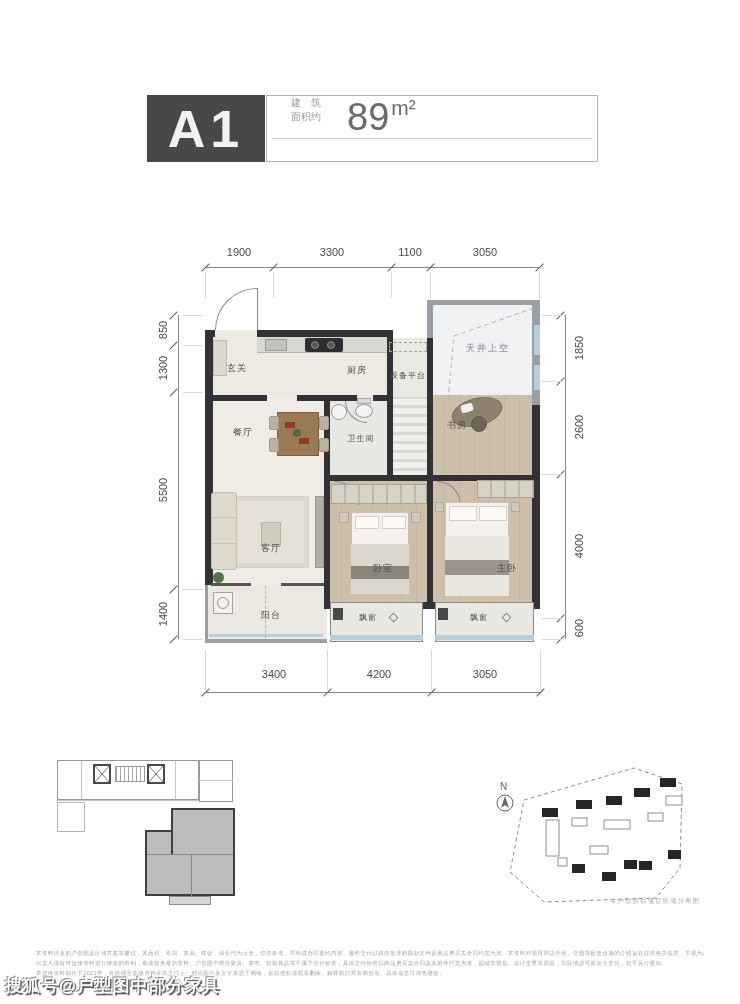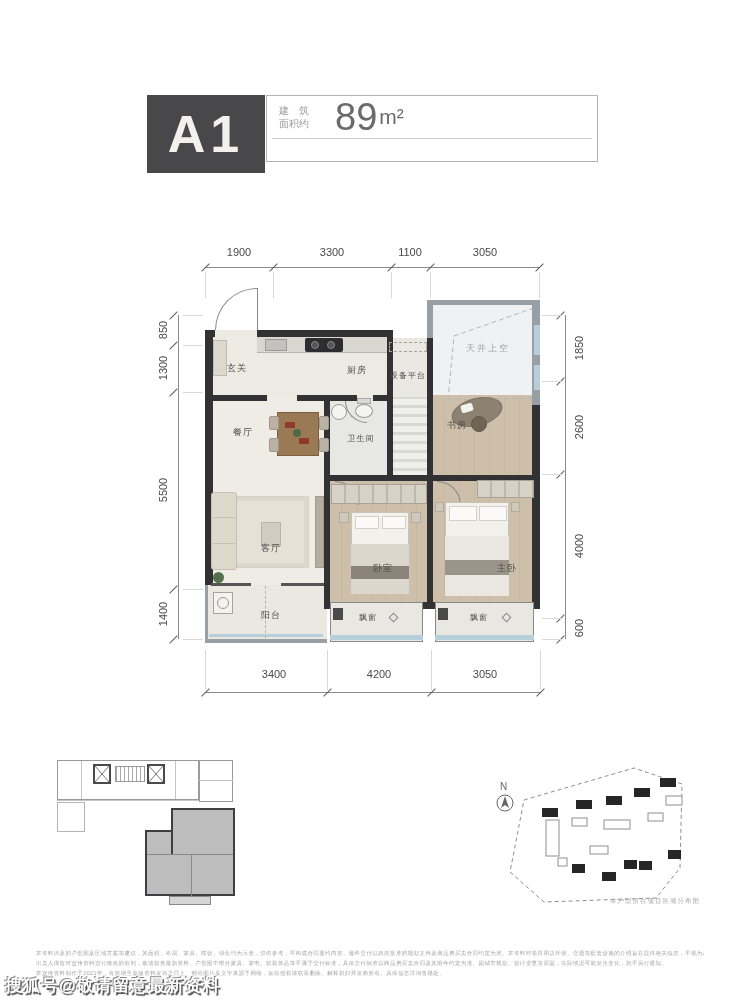--- a/index.html
+++ b/index.html
@@ -1,23 +1,23 @@
 <!DOCTYPE html>
 <html><head>
 <meta charset="utf-8">
 <style>
   html,body{margin:0;padding:0;background:#e8e8e8;}
   .canvas{position:relative;width:740px;height:1004px;background:#ffffff;overflow:hidden;
           font-family:"Liberation Sans", sans-serif;color:#4a4a4a;}
   
-  .unit-box{position:absolute;left:147px;top:95px;width:118px;height:78px;background:#48484a;
+  .unit-box{position:absolute;left:147px;top:95px;width:118px;height:67px;background:#48484a;
             display:flex;align-items:center;justify-content:center;}
   .unit-code{font-size:52px;font-weight:bold;color:#f2f1ed;letter-spacing:5px;}
   .info-box{position:absolute;left:266px;top:95px;width:332px;height:67px;border:1px solid #b5b5b5;box-sizing:border-box;}
-  .info-row{position:absolute;left:0;top:0;right:0;height:42px;display:flex;align-items:center;padding-left:12px;}
+  .info-row{position:absolute;left:12px;top:0;right:0;height:42px;display:flex;align-items:flex-start;padding-left:12px;}
   .area-label{font-size:10px;color:#9a9a9a;line-height:1.35;margin-right:16px;}
   .area-label .l1{letter-spacing:10px;}
   .area-value{font-size:38px;color:#6b6b6b;}
   .area-unit{font-size:21px;color:#6b6b6b;margin-left:2px;}
   .layout-text{font-size:19px;color:#9a9a9a;margin-left:28px;letter-spacing:3px;
                border-bottom:2px solid #9a9a9a;padding-bottom:4px;}
   .info-divider{position:absolute;left:5px;right:5px;top:42px;border-top:1px solid #cccccc;}
   .subtitle{position:absolute;left:0;right:0;top:47px;text-align:center;font-size:10px;
             color:#a8a8a8;letter-spacing:2.5px;white-space:nowrap;}
   
@@ -29,21 +29,21 @@
   
   #plan{position:absolute;left:205px;top:300px;width:335px;height:345px;}
   .rm{position:absolute;}
   .wall{position:absolute;background:#323234;}
   .wallg{position:absolute;background:#99a0a5;}
   .glass{position:absolute;background:#b7cedb;}
   .fur{position:absolute;box-sizing:border-box;}
   .lbl{position:absolute;transform:translateX(-50%);font-size:9px;color:#4e4e4c;
        letter-spacing:1px;white-space:nowrap;}
   .lbl.small{font-size:8px;}
-  .lbl.light{color:#a4a8ab;letter-spacing:2px;}
+  .lbl.light{color:#a4a8ab;letter-spacing:2px;font-weight:bold;}
   .hatchV{background:repeating-linear-gradient(90deg,#d7d2c6 0 12px,#bfb9ad 12px 14px);border:1px solid #a8a298;}
   .wood{background:repeating-linear-gradient(90deg,#cdbfa9 0 14px,#c6b8a2 14px 15px);}
   .arc{position:absolute;box-sizing:border-box;}
   
   #keyplan{position:absolute;left:55px;top:752px;width:182px;height:156px;}
   .kp{position:absolute;box-sizing:border-box;background:#fff;border:1px solid #9a9a9a;}
   .kpl{position:absolute;background:#c5c5c5;}
   .site-caption{position:absolute;left:560px;top:897px;width:140px;text-align:right;
                 font-size:6.5px;color:#a9a9a9;letter-spacing:1px;}
   
@@ -321,15 +321,15 @@
       <rect x="60" y="62" width="13" height="36"></rect>
         <rect x="72" y="100" width="9" height="8"></rect>
       <rect x="104" y="88" width="18" height="8"></rect>
     </g>
   </svg>
   <div class="site-caption">本户型所在项目区域分布图</div>
 
   <div class="disc" style="top:950px">本资料涉及的户型图及区域方案等建议，其面积、布局、家具、陈设、绿化均为示意，仅供参考，不构成合同要约内容。最终交付以政府批准的规划文件及商品房买卖合同约定为准。本资料对项目周边环境、交通等配套设施的介绍旨在提供相关信息，不视为承诺。</div>
   <div class="disc" style="top:960px">出卖人保留对宣传资料进行修改的权利，敬请留意最新资料。户型图中部分家具、家电、软装饰品等不属于交付标准，具体交付标准以商品房买卖合同及其附件约定为准。因城市规划、设计变更等原因，实际情况可能发生变化，恕不另行通知。</div>
   <div class="disc" style="top:970px">本宣传资料制作于2021年，有效期至新版资料发布之日止。部分图片及文字来源于网络，如有侵权请联系删除。解释权归开发商所有。具体信息详询售楼处。</div>
-  <div class="watermark">搜狐号@敬请留意最新资料</div>
+  <div class="watermark">搜狐号@户型图中部分家具</div>
 
 </div>
 
 </body></html>

